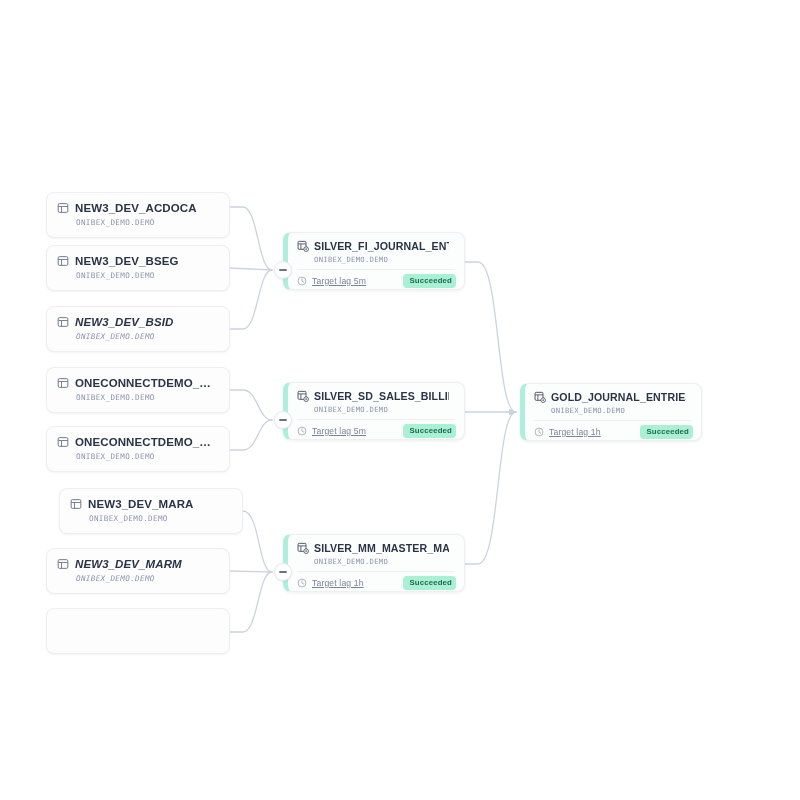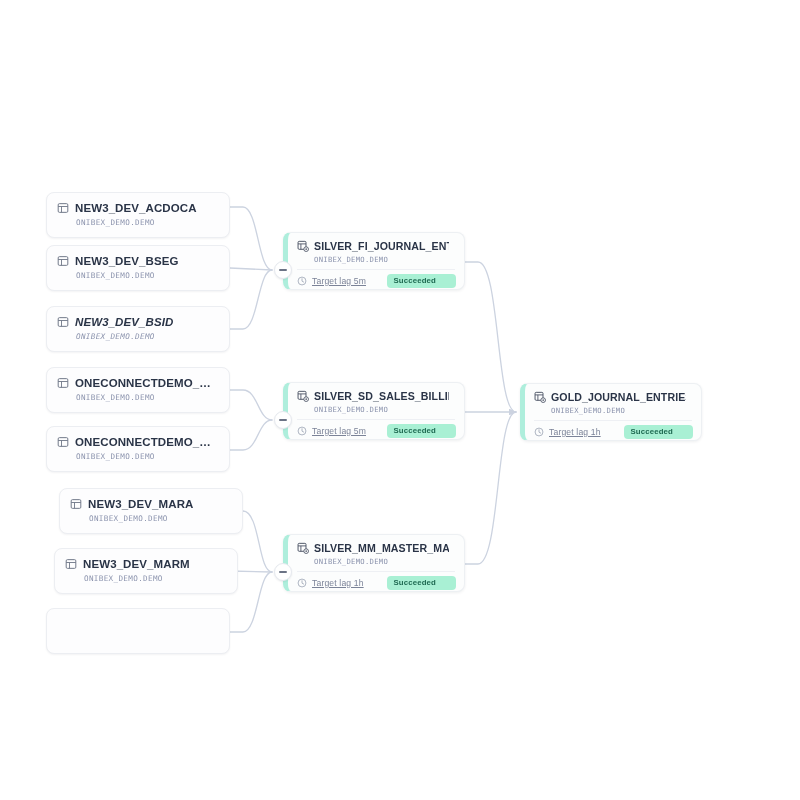--- a/index.html
+++ b/index.html
@@ -130,21 +130,21 @@
     white-space: nowrap;
     text-decoration: underline;
   }
   .badge {
     background: #a9f0d4;
     color: #1f6a52;
     font-size: 7.8px;
     font-weight: 700;
     letter-spacing: 0.15px;
     border-radius: 4px;
-    padding: 3px 20px 3px 6px;
+    padding: 3px 4px 3px 6px;
     line-height: 1;
     white-space: nowrap;
   }
 
   
   .collapse-btn {
     position: absolute;
     width: 18px;
     height: 18px;
     box-sizing: border-box;
@@ -269,21 +269,21 @@
             <svg width="12" height="12" viewBox="0 0 16 16">
               <rect x="1.6" y="2.2" width="12.8" height="11.6" rx="1.6" fill="none" stroke="#6e7687" stroke-width="1.3"></rect>
               <line x1="1.6" y1="6" x2="14.4" y2="6" stroke="#6e7687" stroke-width="1.2"></line>
               <line x1="6" y1="6" x2="6" y2="13.8" stroke="#6e7687" stroke-width="1.2"></line>
             </svg>
           </span>
           <span class="src-title">NEW3_DEV_MARA</span>
         </div>
         <div class="src-sub">ONIBEX_DEMO.DEMO</div>
       </div>
-      <div class="src-node" style="left: 54px; top: 548px;">
+      <div class="src-node" style="left: 46px; top: 548px; font-style: italic;">
         <div class="src-title-row">
           <span class="icon">
             <svg width="12" height="12" viewBox="0 0 16 16">
               <rect x="1.6" y="2.2" width="12.8" height="11.6" rx="1.6" fill="none" stroke="#6e7687" stroke-width="1.3"></rect>
               <line x1="1.6" y1="6" x2="14.4" y2="6" stroke="#6e7687" stroke-width="1.2"></line>
               <line x1="6" y1="6" x2="6" y2="13.8" stroke="#6e7687" stroke-width="1.2"></line>
             </svg>
           </span>
           <span class="src-title">NEW3_DEV_MARM</span>
         </div>

